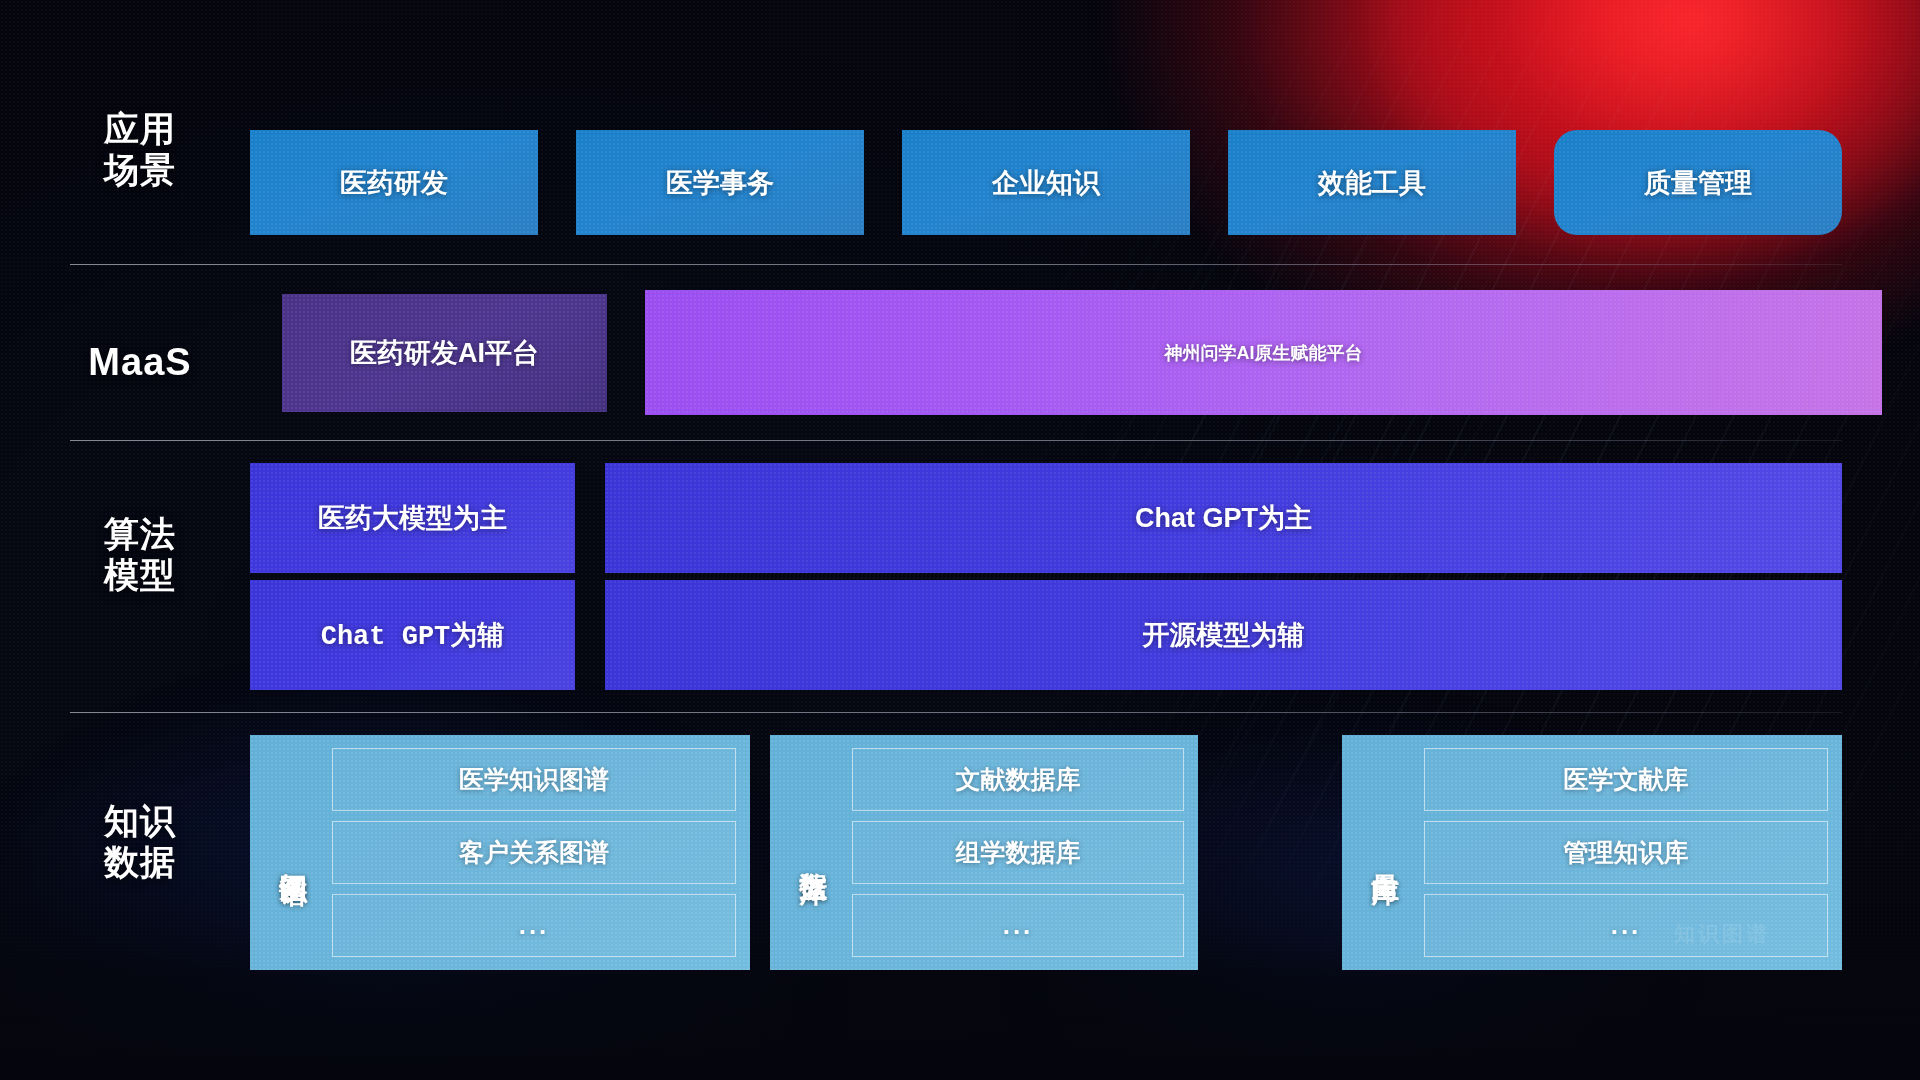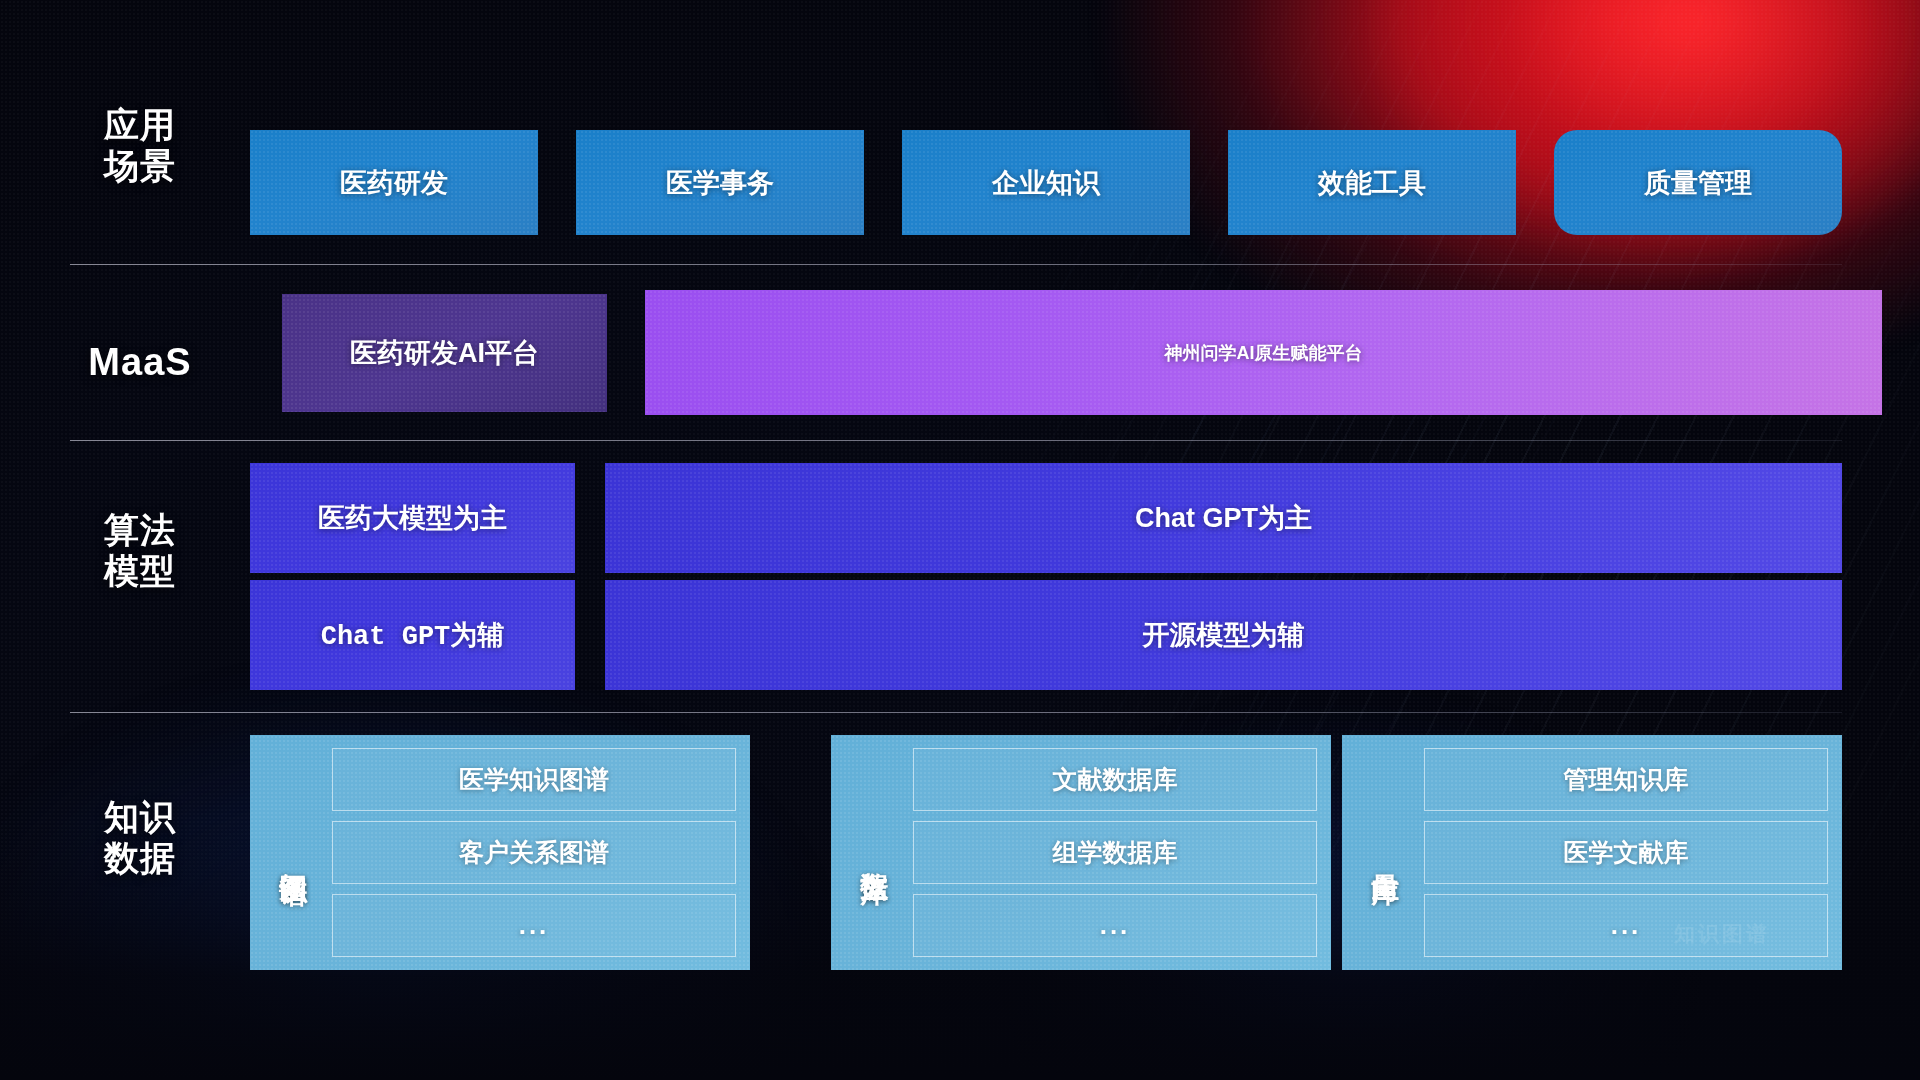--- a/index.html
+++ b/index.html
@@ -80,21 +80,21 @@
   .rowlabel {
     position:absolute;
     color:#ffffff;
     font-weight:bold;
     text-align:center;
     letter-spacing:1px;
     line-height:1.18;
     text-shadow:0 2px 10px rgba(0,0,0,0.7);
     white-space:pre-line;
   }
-  .rowlabel.cn { font-size:35px;font-family:Liberation Mono, monospace; }
+  .rowlabel.cn { font-size:35px; }
   .rowlabel.en { font-size:38px; }
 
   .divider {
     position:absolute;
     height:1px;
     background:linear-gradient(to right, rgba(215,215,230,0.62) 0%, rgba(205,205,225,0.52) 55%, rgba(180,185,210,0.30) 85%, rgba(160,165,195,0.12) 100%);
   }
 
   
   .box {
@@ -251,33 +251,33 @@
 
   <div class="kcard" style="left:250px; top:735px; width:500px; height:235px;">
     <div class="kcard-title">知识图谱</div>
     <div class="kcard-items">
       <div class="kitem">医学知识图谱</div>
       <div class="kitem">客户关系图谱</div>
       <div class="kitem dots">...</div>
     </div>
   </div>
 
-  <div class="kcard" style="left:831px; top:735px; width:500px; height:235px;">
+  <div class="kcard" style="left:770px; top:735px; width:428px; height:235px;">
     <div class="kcard-title">数据库</div>
     <div class="kcard-items">
       <div class="kitem">文献数据库</div>
       <div class="kitem">组学数据库</div>
       <div class="kitem dots">...</div>
     </div>
   </div>
 
   <div class="kcard" style="left:1342px; top:735px; width:500px; height:235px;">
     <div class="kcard-title">向量库</div>
     <div class="kcard-items">
+      <div class="kitem">医学文献库</div>
       <div class="kitem">管理知识库</div>
-      <div class="kitem">医学文献库</div>
       <div class="kitem dots">...</div>
     </div>
   </div>
 
 </div>
 
 <div class="wm">知识图谱</div>
 
 </body></html>

